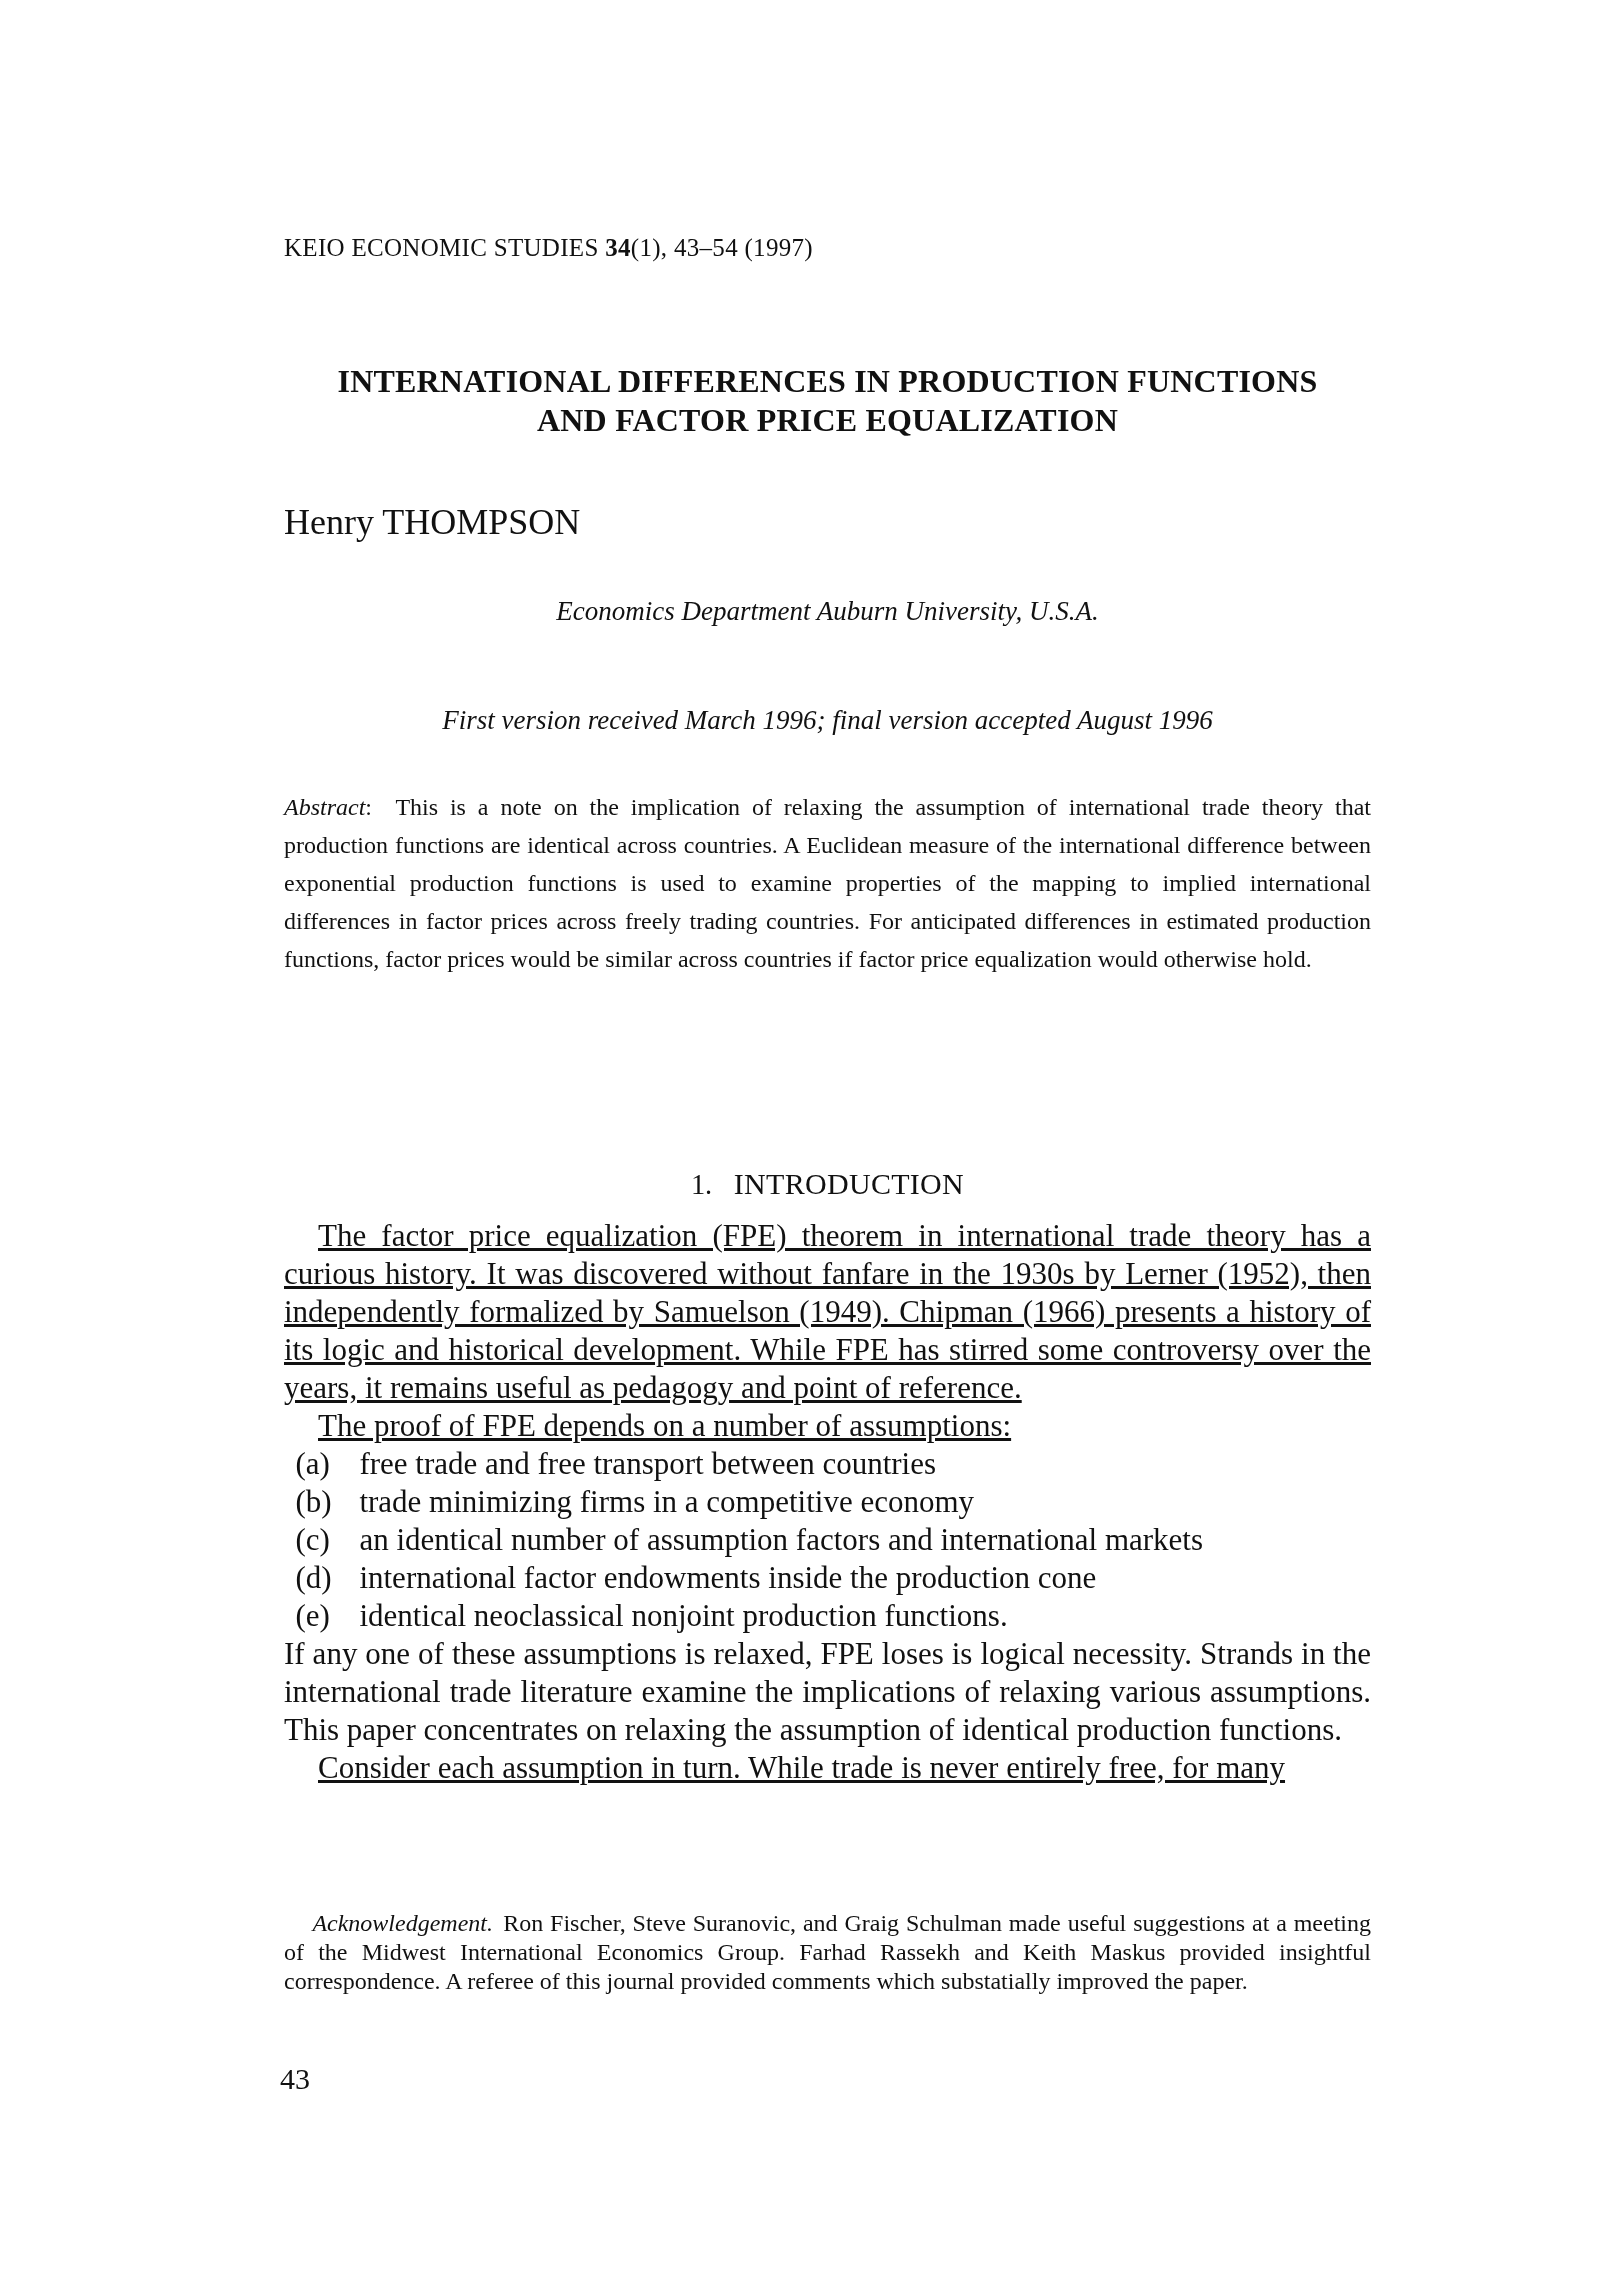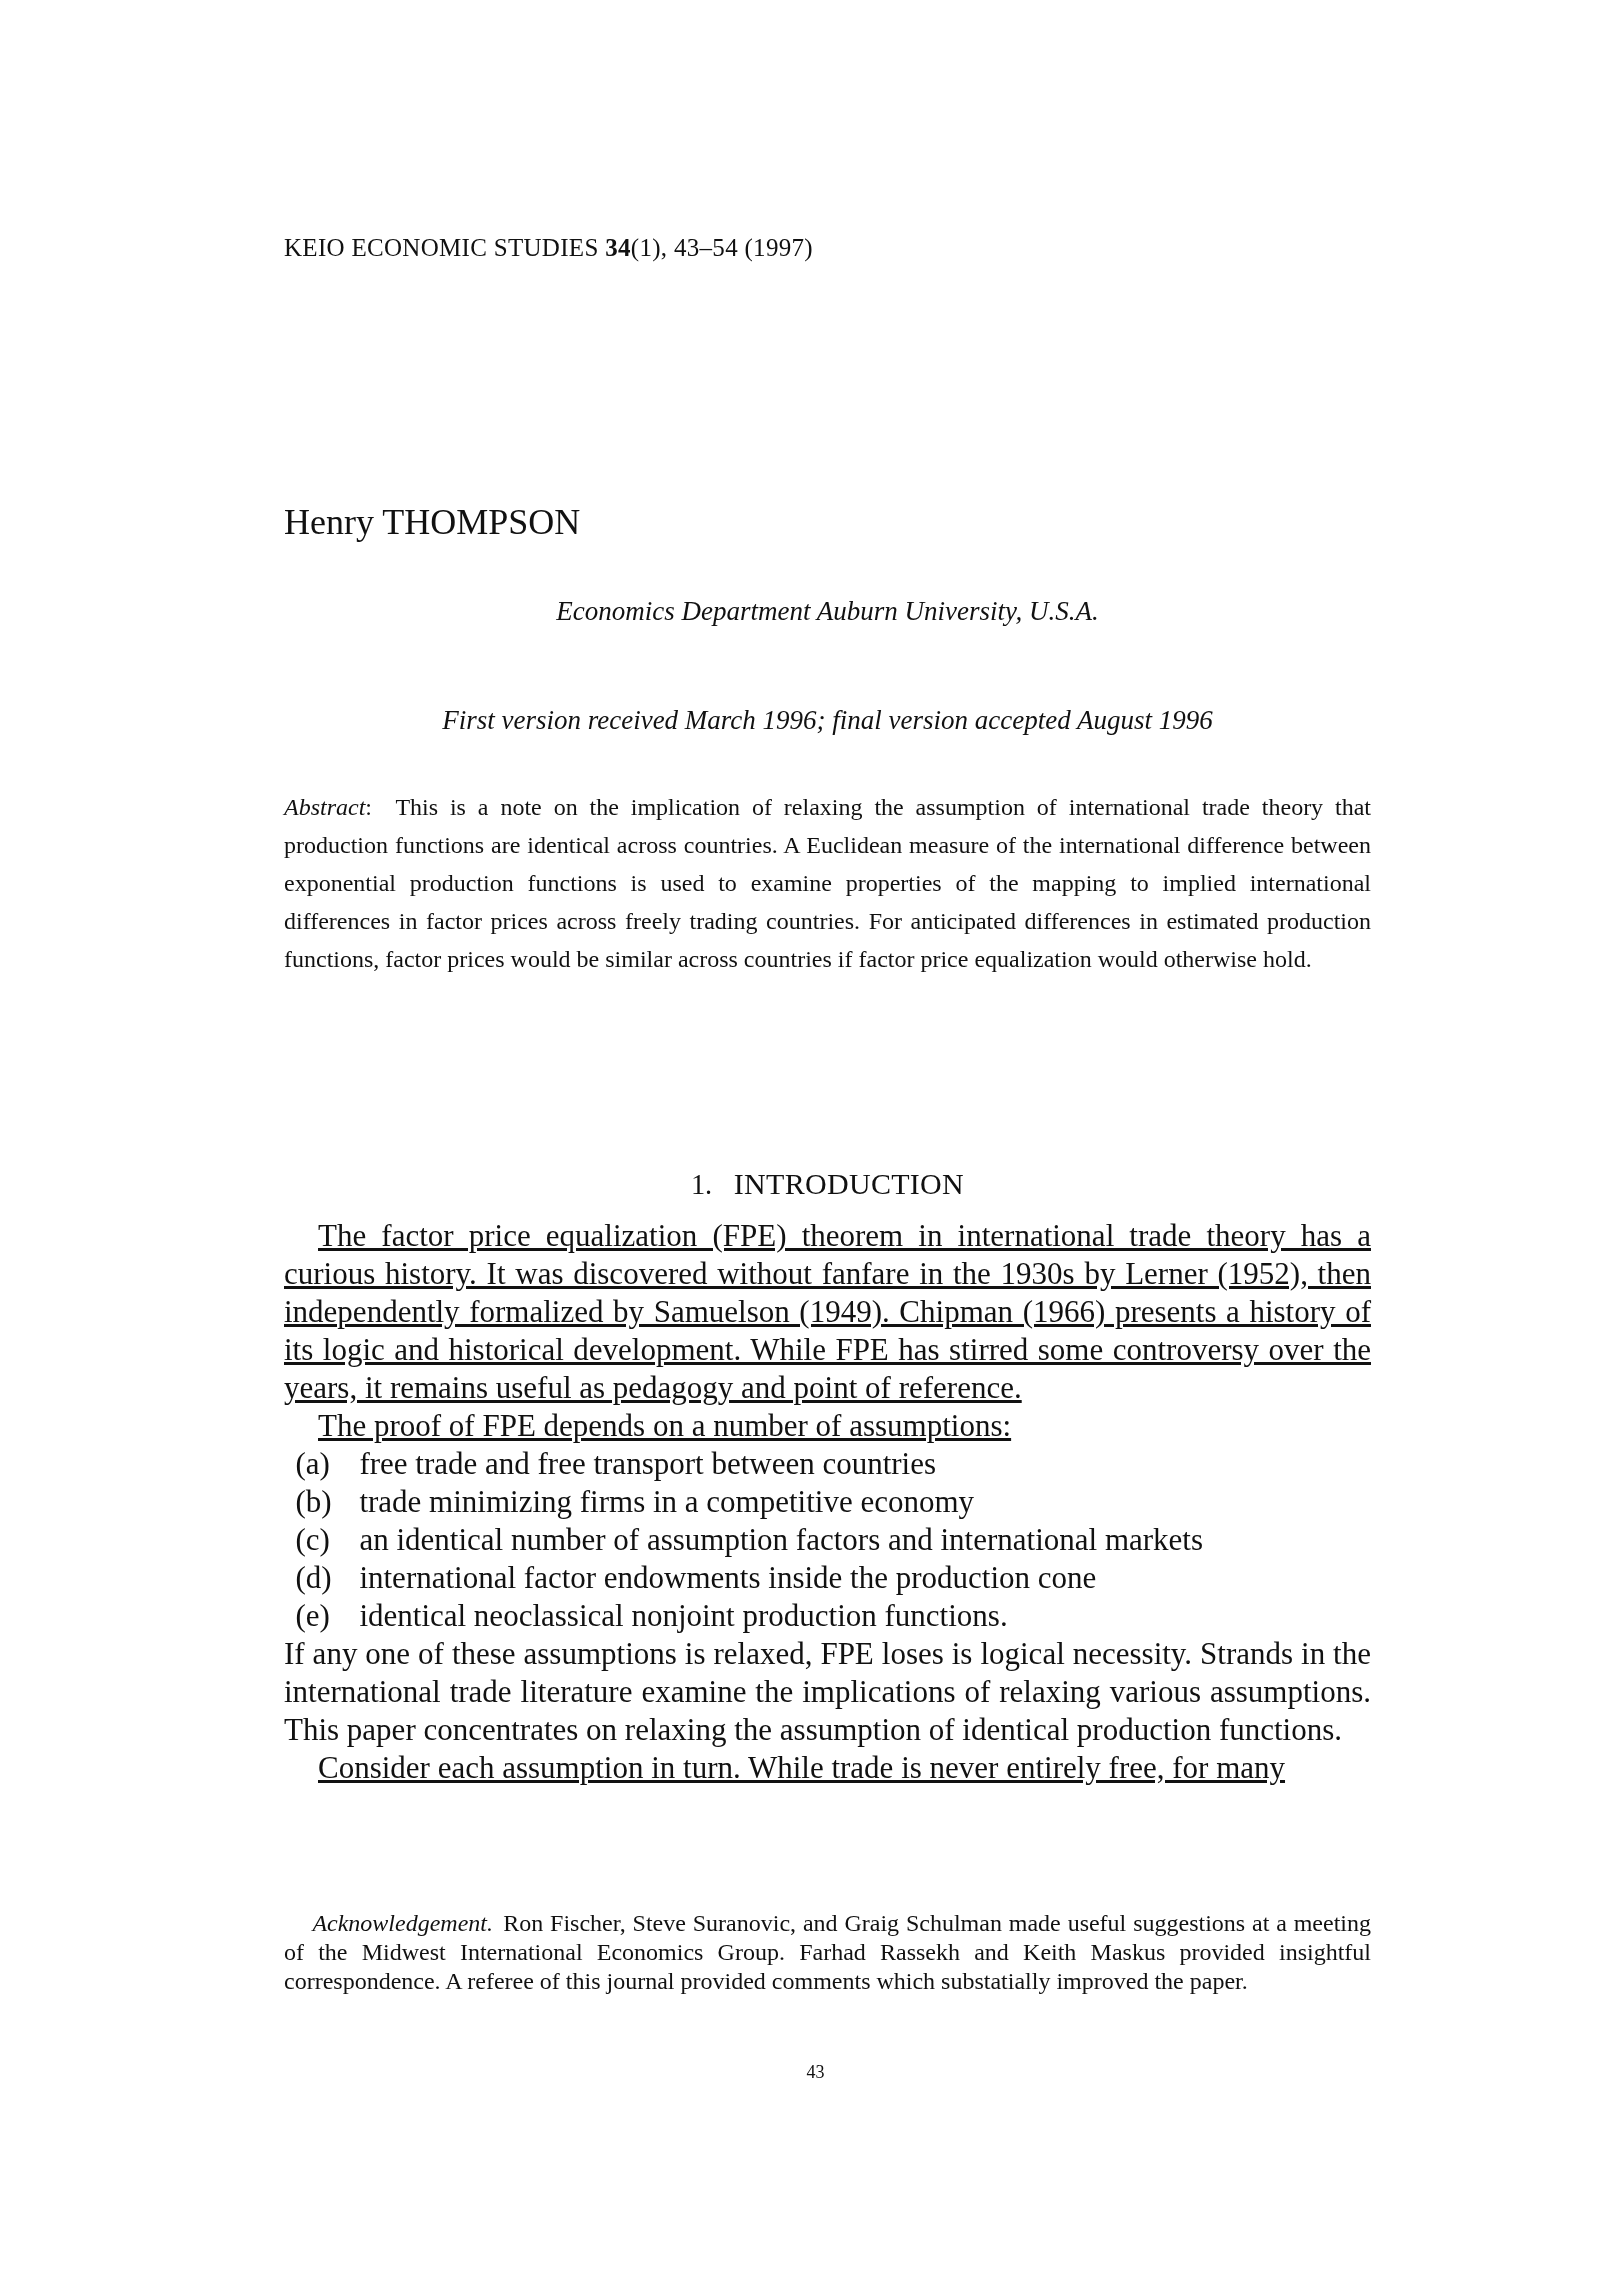--- a/index.html
+++ b/index.html
@@ -120,36 +120,40 @@
       width: 1087px;
       top: 1909px;
       font-size: 24px;
       line-height: 29px;
       text-align: justify;
       text-indent: 28.4px;
     }
     .footnote .label { font-style: italic; margin-right: 10.2px; }
 
     .page-number {
-      left: 272px; width: 1087px;
+      left: 280px; width: 1087px;
       top: 2062px;
-      text-align: center;
-      font-size: 18px;
+      text-align: left;
+      font-size: 30px;
     }
   </style>
 </head>
 <body>
 
 <div class="page">
 
   <div class="abs journal-header">
     <span>KEIO ECONOMIC STUDIES</span>
     <span class="vol">34</span><span>(1), 43–54 (1997)</span>
   </div>
 
+  <div class="abs title-block">
+    <div>INTERNATIONAL DIFFERENCES IN PRODUCTION FUNCTIONS</div>
+    <div>AND FACTOR PRICE EQUALIZATION</div>
+  </div>
 
   <div class="abs author">Henry THOMPSON</div>
   <div class="abs affiliation">Economics Department Auburn University, U.S.A.</div>
   <div class="abs received">First version received March 1996; final version accepted August 1996</div>
 
   <div class="abs abstract">
     <span class="label">Abstract</span><span>:&nbsp; </span><span>This is a note on the implication of relaxing the assumption of international trade theory that production functions are identical across countries. A Euclidean measure of the international difference between exponential production functions is used to examine properties of the mapping to implied international differences in factor prices across freely trading countries. For anticipated differences in estimated production functions, factor prices would be similar across countries if factor price equalization would otherwise hold.</span>
   </div>
 
   <div class="abs section-heading">

